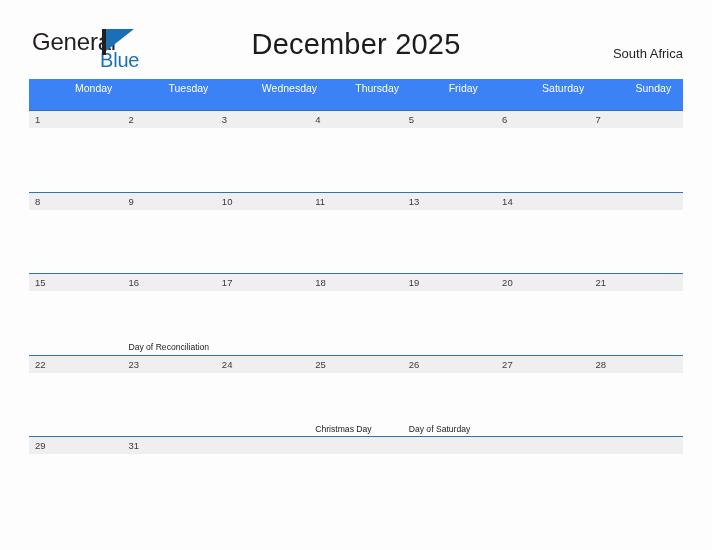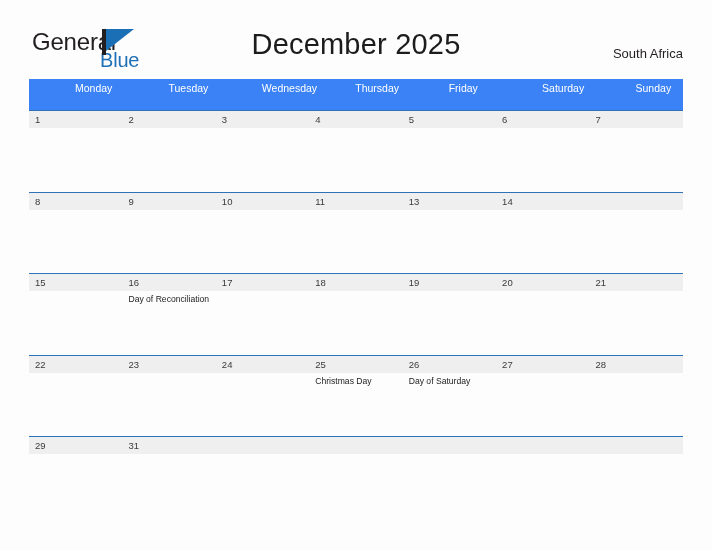--- a/index.html
+++ b/index.html
@@ -151,20 +151,21 @@
     font-size: 9.5px;
     line-height: 17px;
     color: #3a3a3a;
     font-family: "Liberation Sans", sans-serif;
   }
   .daycell {
     flex: 0 0 93.43px;
     width: 93.43px;
     box-sizing: border-box;
     padding: 3px 5px 0 6px;
+    margin-top: 48px;
   }
   .event {
     font-size: 8.6px;
     line-height: 11.6px;
     color: #1c1c1c;
     font-family: "Liberation Sans", sans-serif;
     word-wrap: break-word;
   }
 </style>
 </head>

